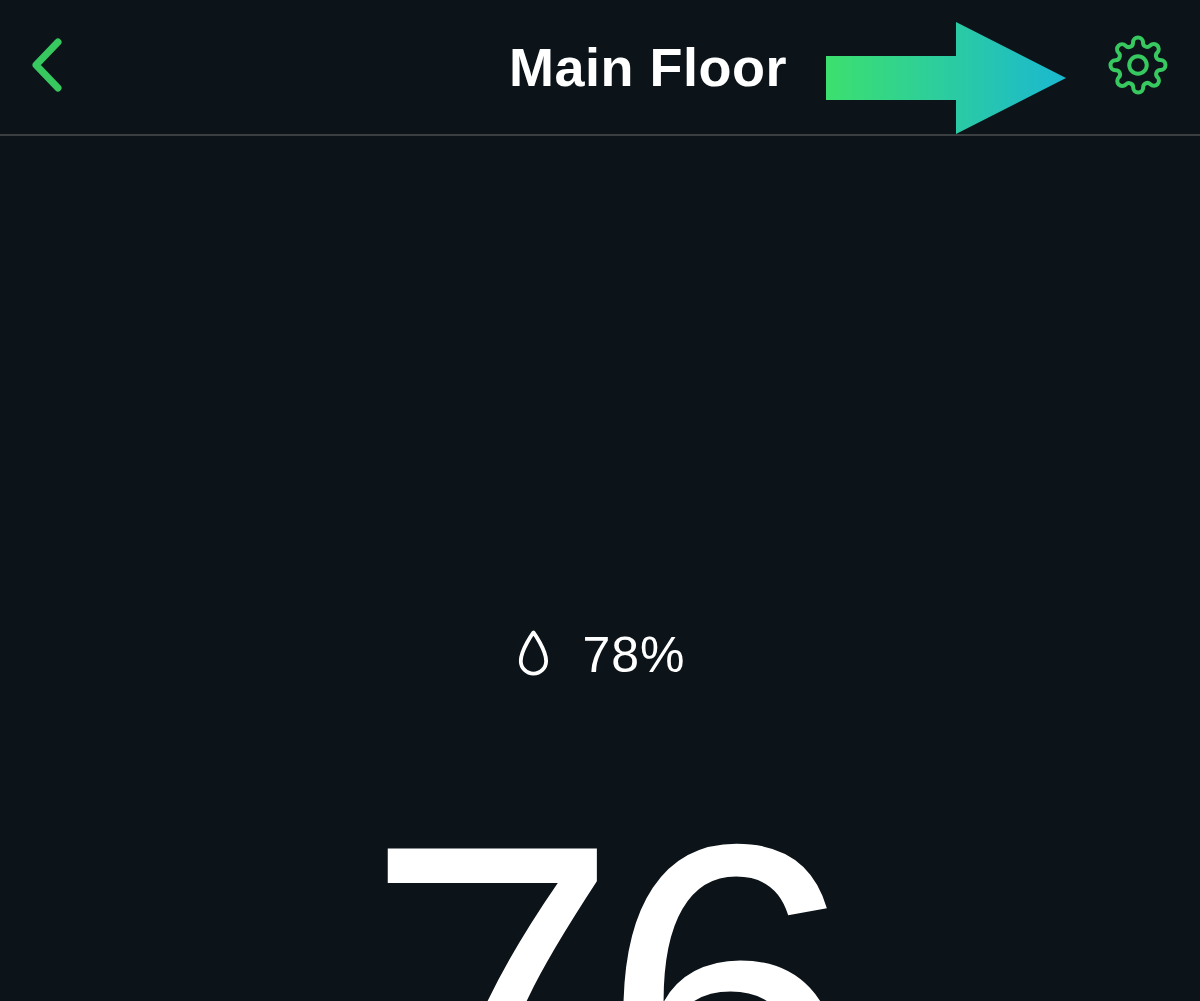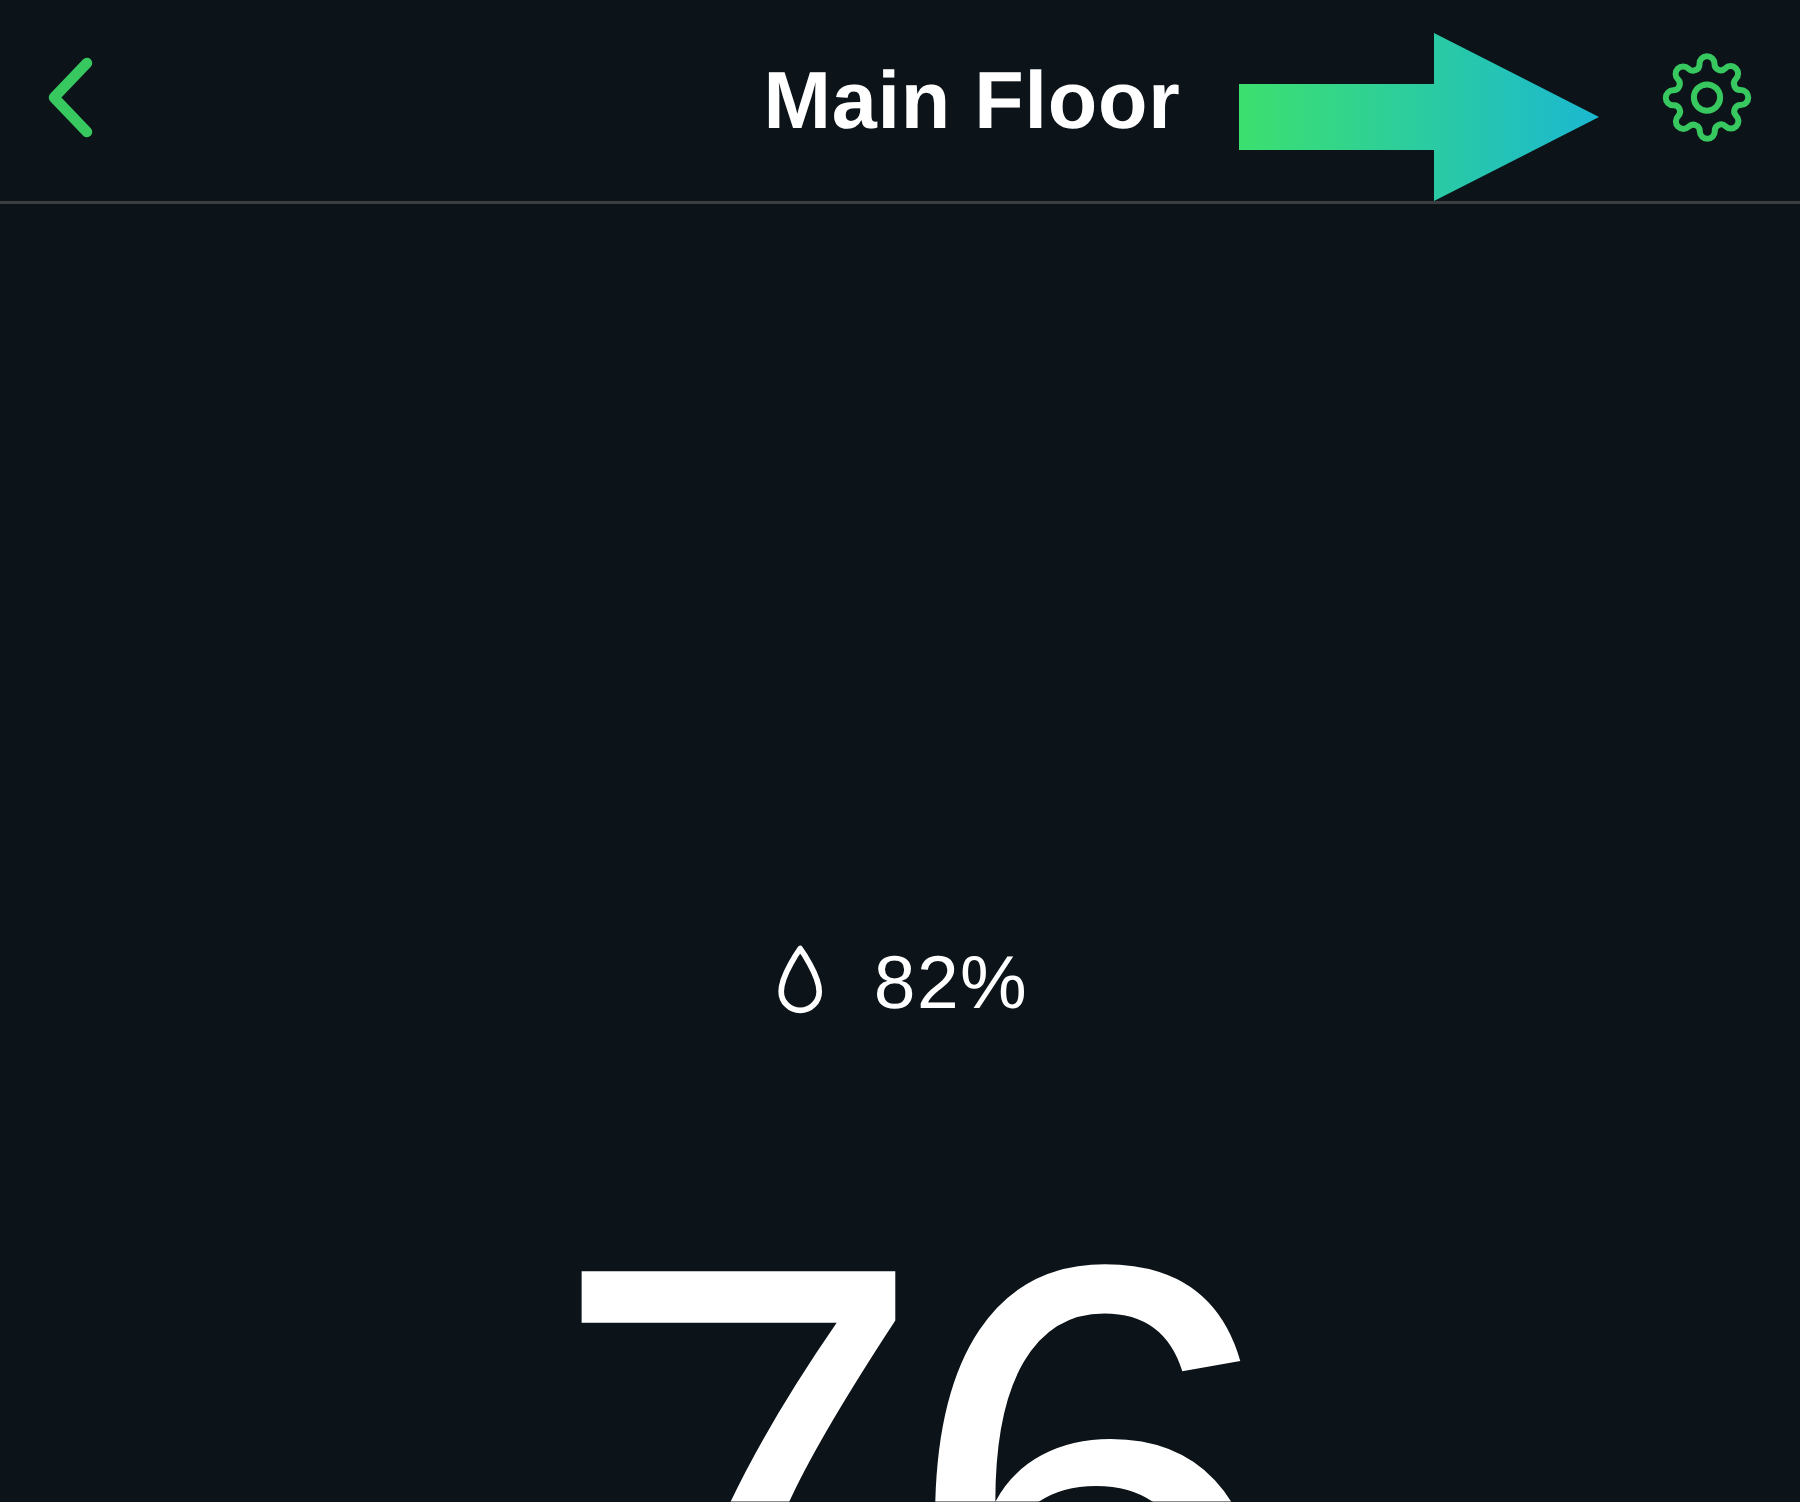--- a/index.html
+++ b/index.html
@@ -114,21 +114,21 @@
   </div>
 </div>
 
 <div class="main">
   <div class="humidity">
     <span>
       <svg width="38" height="48" viewBox="0 0 24 30" fill="none">
         <path d="M12 2 C12 2 4 13 4 20 a8 8 0 0 0 16 0 C20 13 12 2 12 2 Z" stroke="#ffffff" stroke-width="2.4" stroke-linejoin="round"></path>
       </svg>
     </span>
-    <span class="humidity-value">82%</span>
+    <span class="humidity-value">78%</span>
   </div>
 
   <div class="temperature">76</div>
 </div>
 
 <div class="callout-arrow">
   <svg width="240" height="112" viewBox="0 0 240 112">
     <defs>
       <linearGradient id="arrowGrad" x1="0%" y1="0%" x2="100%" y2="0%">
         <stop offset="0%" stop-color="#3ce06e"></stop>

